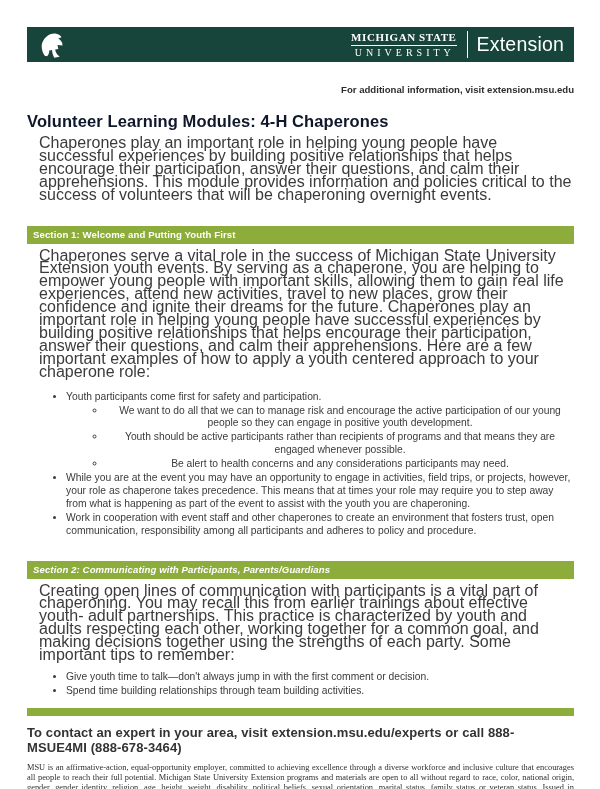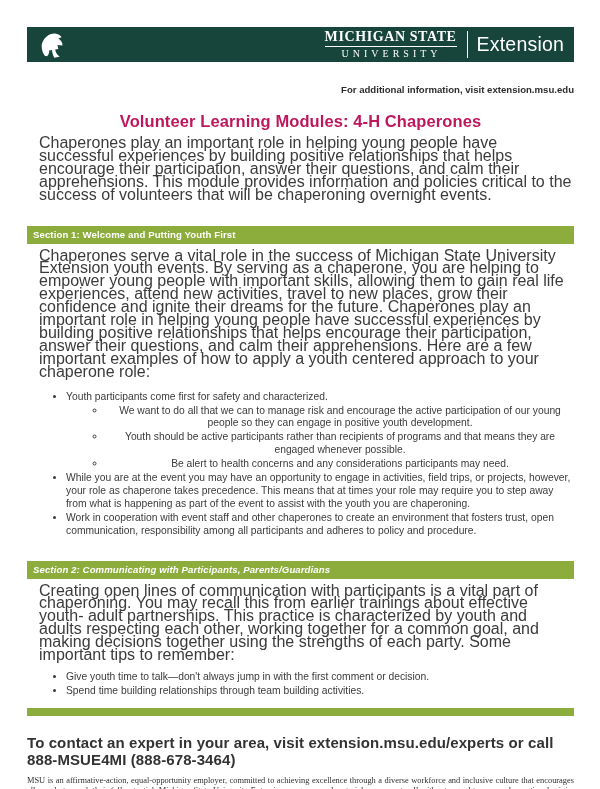--- a/index.html
+++ b/index.html
@@ -14,41 +14,41 @@
   }
   
   .msu-bar {
     height:35px; background:#18453B;
     display:flex; align-items:center; justify-content:space-between;
     padding:0 10px 0 9px; box-sizing:border-box;
   }
   .helmet { height:29px; width:32px; display:block; }
   .brand-group { display:flex; align-items:center; }
   .wordmark { text-align:center; color:#fff; font-family:"Liberation Serif", serif; line-height:1; }
-  .wm-top { font-size:14px; font-weight:bold; letter-spacing:0.6px; border-bottom:1px solid #fff; padding-bottom:2px; white-space:nowrap; }
+  .wm-top { font-size:11px; font-weight:bold; letter-spacing:0.6px; border-bottom:1px solid #fff; padding-bottom:2px; white-space:nowrap; }
   .wm-bottom { font-size:10px; letter-spacing:4px; margin-top:2px; white-space:nowrap; text-indent:2px; }
   .brand-divider { width:1px; height:27px; background:#ffffff; margin:0 9px 0 10px; }
   .brand-ext { color:#fff; font-size:19.5px; letter-spacing:0.2px; font-weight:400; }
   
   .info-line { text-align:right; font-weight:bold; font-size:9.6px; color:#2d2d2d; margin-top:22px; }
-  .page-title { font-size:16.5px; font-weight:bold; color:#be185d; margin:17px 0 0 0; letter-spacing:0.1px;text-align:center; }
+  .page-title { font-size:16.5px; font-weight:bold; color:#0f172a; margin:17px 0 0 0; letter-spacing:0.1px; }
   
   .sec-bar {
     background:#8CAD3C; color:#ffffff; font-weight:bold; font-size:9.6px;
     padding:3px 6px 4px 6px; letter-spacing:0.1px;
   }
   .mt14 { margin-top:14px; } .mt24 { margin-top:24px; } .mt23 { margin-top:23px;font-style:italic; }
   .para { font-size:16px; line-height:12.9px; margin:6px 0 0 12px; color:#3b3b3b; }
   ul.main { margin:12px 0 0 0; padding:0 0 0 39px; list-style:disc; }
   ul.main > li { font-size:10.3px; line-height:12.9px; margin:0 0 1px 0; }
   ul.sub { margin:1px 0 1px 0; padding:0 0 0 40px; list-style:circle;text-align:center; }
   ul.sub > li { font-size:10.3px; line-height:12.9px; margin:0 0 1px 0; }
   
   .footer-bar { height:8px; background:#8CAD3C; margin-top:10px; }
-  .contact-line { font-size:15px; font-weight:bold; color:#333333; margin-top:18px; letter-spacing:0.1px; }
+  .contact-line { font-size:13px; font-weight:bold; color:#333333; margin-top:9px; letter-spacing:0.1px; }
   .legal {
     font-family:"Liberation Serif", serif; font-size:8.4px; line-height:10.2px;
     text-align:justify; color:#2e2e2e; margin-top:8px;
   }
   .page-num { text-align:right; font-size:9.5px; color:#3b3b3b; margin-top:7px; }
 </style>
 </head>
 <body>
 
 <div class="page">
@@ -72,21 +72,21 @@
   <div class="info-line">For additional information, visit extension.msu.edu</div>
 
   <h1 class="page-title">Volunteer Learning Modules: 4-H Chaperones</h1>
 
   <p class="para">Chaperones play an important role in helping young people have successful experiences by building positive relationships that helps encourage their participation, answer their questions, and calm their apprehensions. This module provides information and policies critical to the success of volunteers that will be chaperoning overnight events.</p>
 
   <div class="sec-bar mt24">Section 1: Welcome and Putting Youth First</div>
   <p class="para">Chaperones serve a vital role in the success of Michigan State University Extension youth events.  By serving as a chaperone, you are helping to empower young people with important skills, allowing them to gain real life experiences, attend new activities, travel to new places, grow their confidence and ignite their dreams for the future.  Chaperones play an important role in helping young people have successful experiences by building positive relationships that helps encourage their participation, answer their questions, and calm their apprehensions.  Here are a few important examples of how to apply a youth centered approach to your chaperone role:</p>
   <ul class="main">
     <li>
-      <span>Youth participants come first for safety and characterized.</span>
+      <span>Youth participants come first for safety and participation.</span>
       <ul class="sub">
         <li>We want to do all that we can to manage risk and encourage the active participation of our young people so they can engage in positive youth development.</li>
         <li>Youth should be active participants rather than recipients of programs and that means they are engaged whenever possible.</li>
         <li>Be alert to health concerns and any considerations participants may need.</li>
       </ul>
     </li>
     <li>While you are at the event you may have an opportunity to engage in activities, field trips, or projects, however, your role as chaperone takes precedence.  This means that at times your role may require you to step away from what is happening as part of the event to assist with the youth you are chaperoning.</li>
     <li>Work in cooperation with event staff and other chaperones to create an environment that fosters trust, open communication, responsibility among all participants and adheres to policy and procedure.</li>
   </ul>
 

